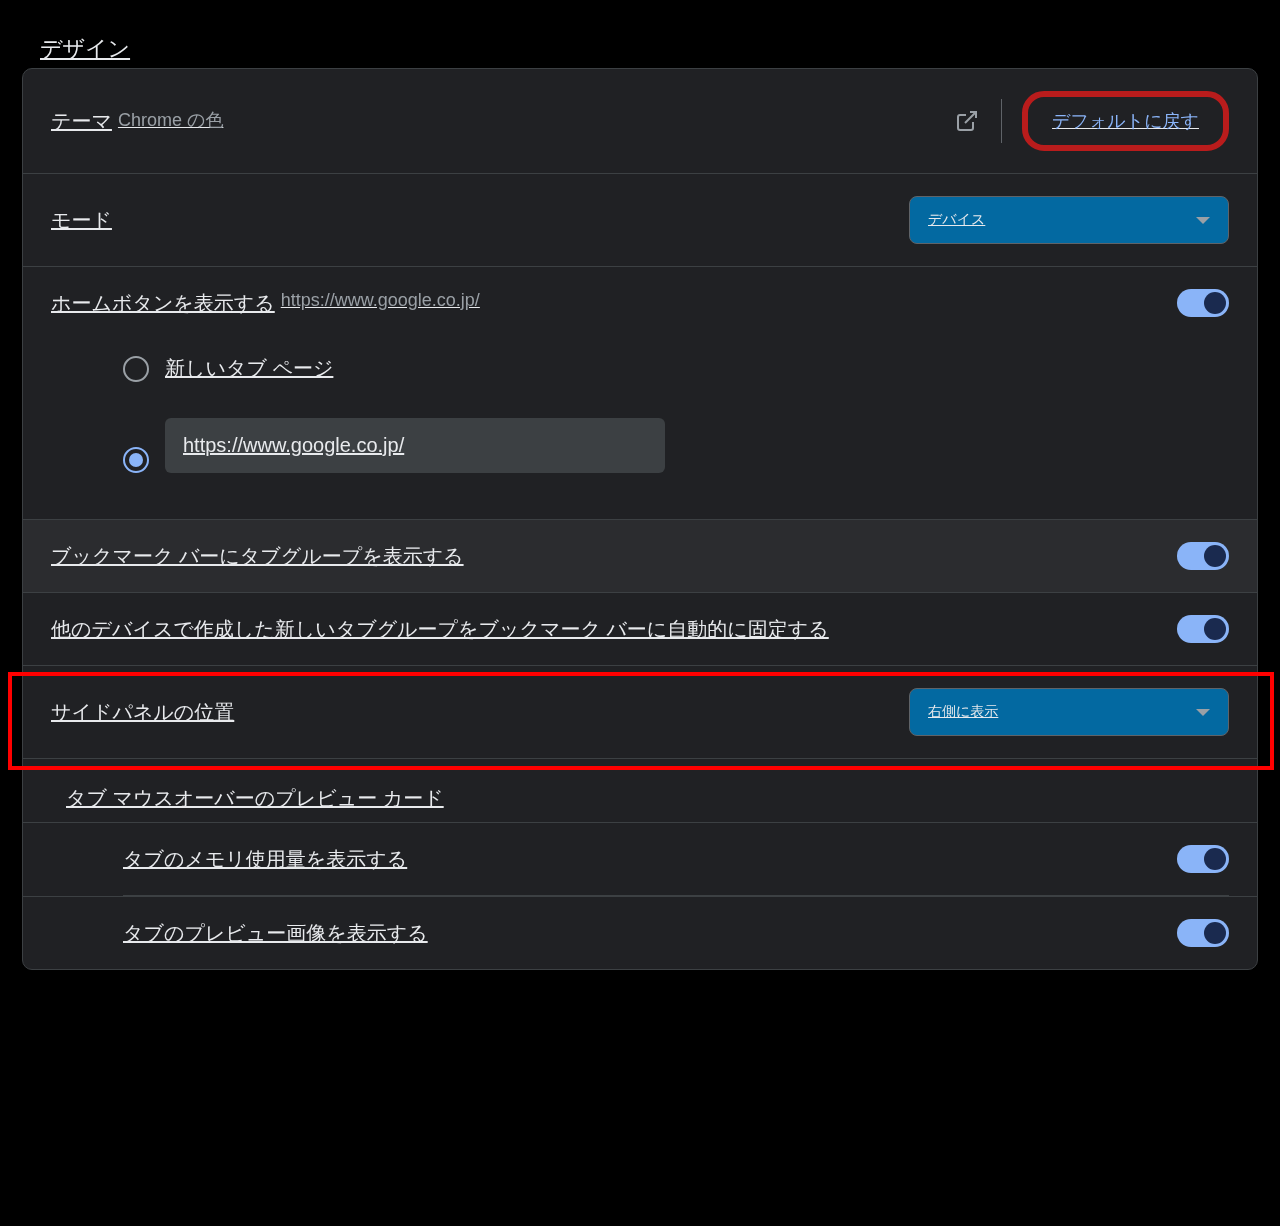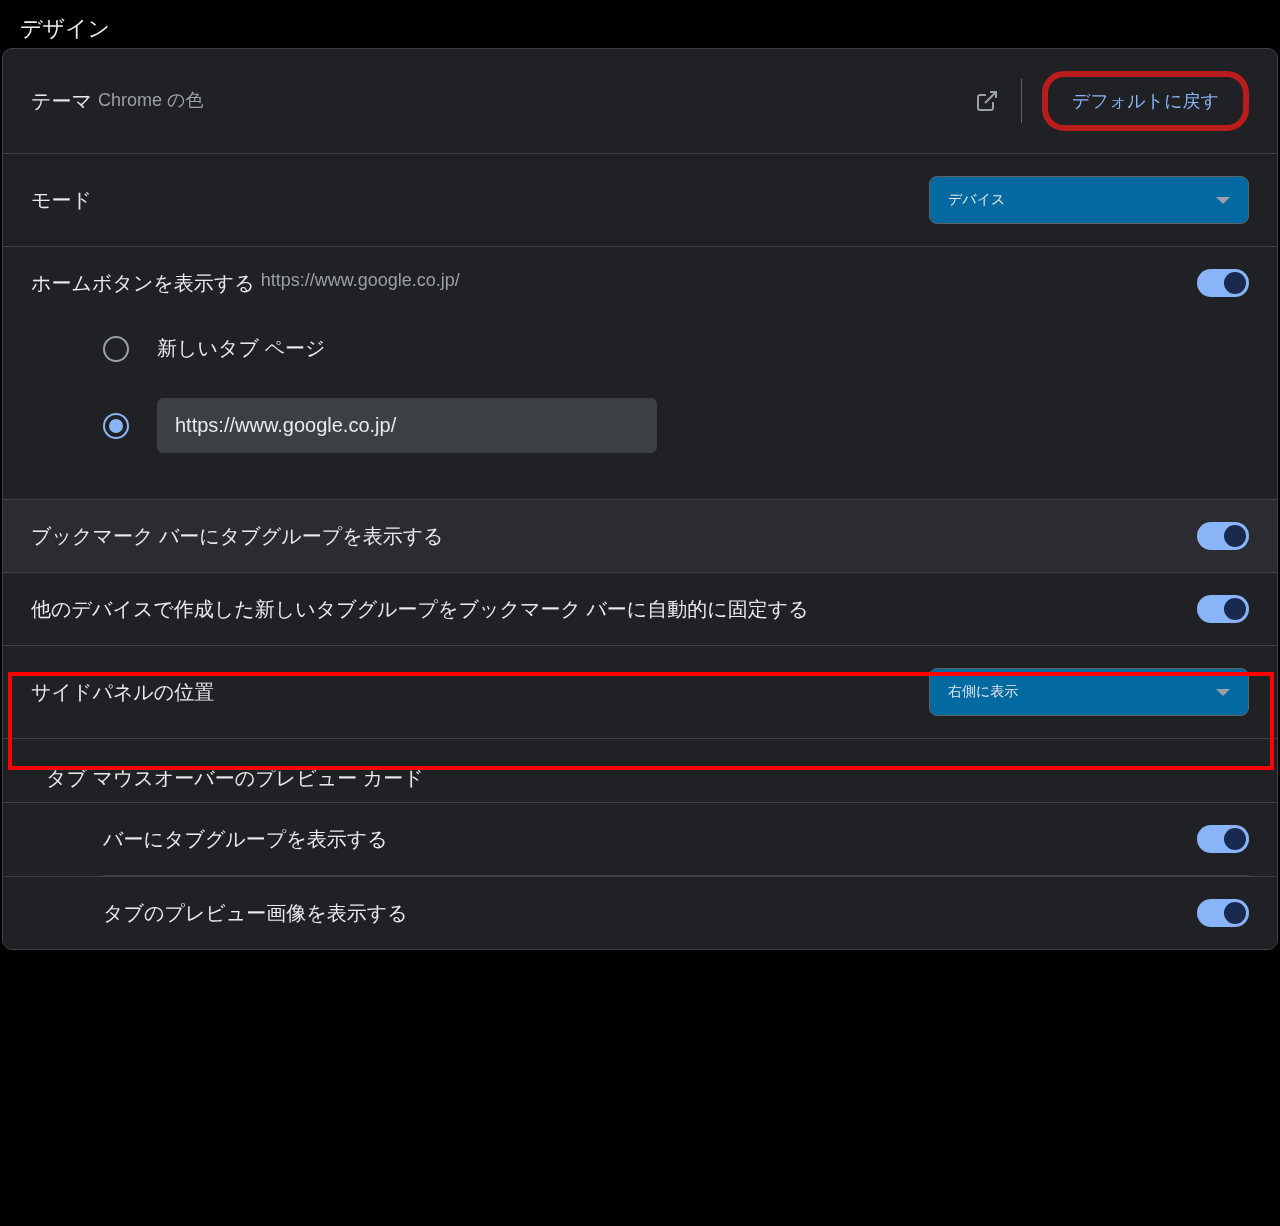--- a/index.html
+++ b/index.html
@@ -6,21 +6,22 @@
   body {
     background: #000;
     font-family: "Segoe UI", Meiryo, sans-serif;
     color: #e8eaed;
     width: 1280px;
     height: 1226px;
     overflow: hidden;
   }
   .outer {
     position: relative;
-    padding: 2px;
+    padding: 22px;
+    text-decoration: underline;
   }
   .panel {
     background: #202124;
     border: 1px solid #3c4043;
     border-radius: 10px;
     overflow: hidden;
   }
   .section-title {
     font-size: 22px;
     color: #e8eaed;
@@ -90,21 +91,21 @@
     background: #1a2a4f;
     border-radius: 50%;
     top: 3px; right: 3px;
   }
 
   .sub-block {
     padding: 10px 28px 28px 100px;
     border-bottom: 1px solid #3c4043;
   }
   .radio-row {
-    display: flex; align-items: center; gap: 28px;
+    display: flex; align-items: flex-end; gap: 16px;
     padding: 18px 0;
   }
   .radio {
     width: 26px; height: 26px;
     border: 2px solid #9aa0a6;
     border-radius: 50%;
     display: flex; align-items: center; justify-content: center;
     cursor: pointer;
   }
   .radio.selected { border-color: #8ab4f8; }
@@ -224,21 +225,21 @@
     <div class="row">
       <div class="row-label">サイドパネルの位置</div>
       <div class="select">
         <span>右側に表示</span>
         <span class="caret"></span>
       </div>
     </div>
 
     <div class="sub-section-title">タブ マウスオーバーのプレビュー カード</div>
     <div class="sub-row">
-      <div class="row-label">バーにタブグループを表示する</div>
+      <div class="row-label">タブのメモリ使用量を表示する</div>
       <div class="toggle">
           <div class="knob"></div>
         </div>
     </div>
     <div class="inner-divider"></div>
     <div class="sub-row">
       <div class="row-label">タブのプレビュー画像を表示する</div>
       <div class="toggle">
           <div class="knob"></div>
         </div>

